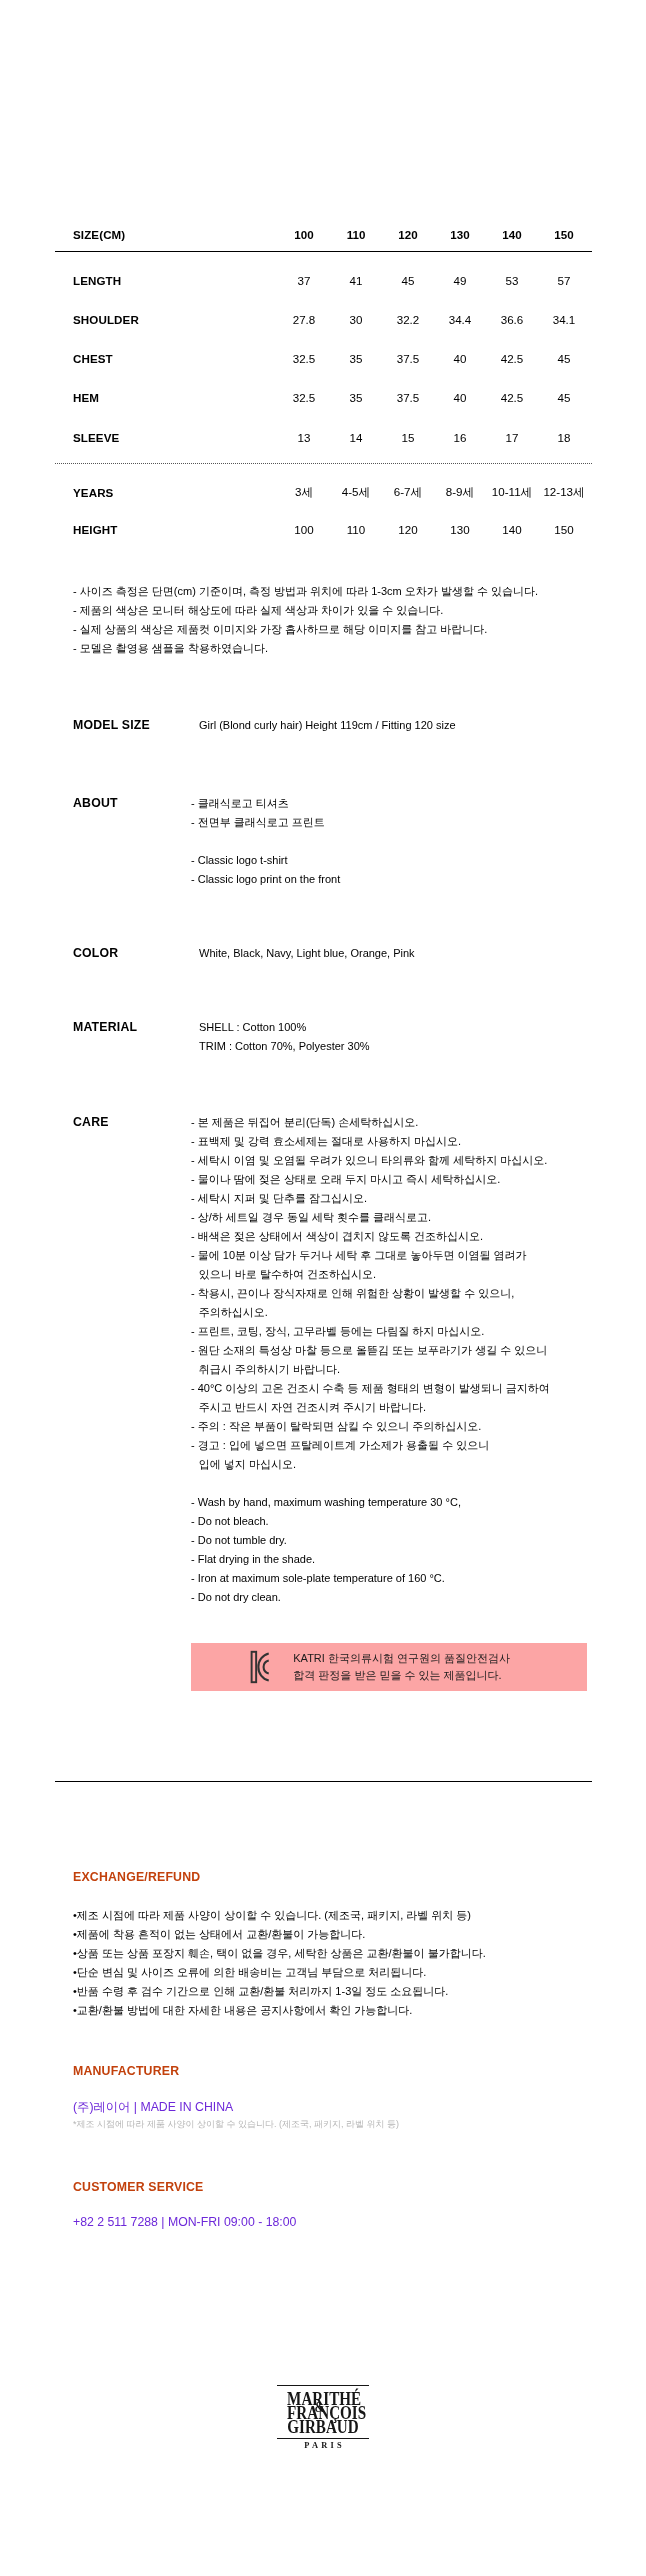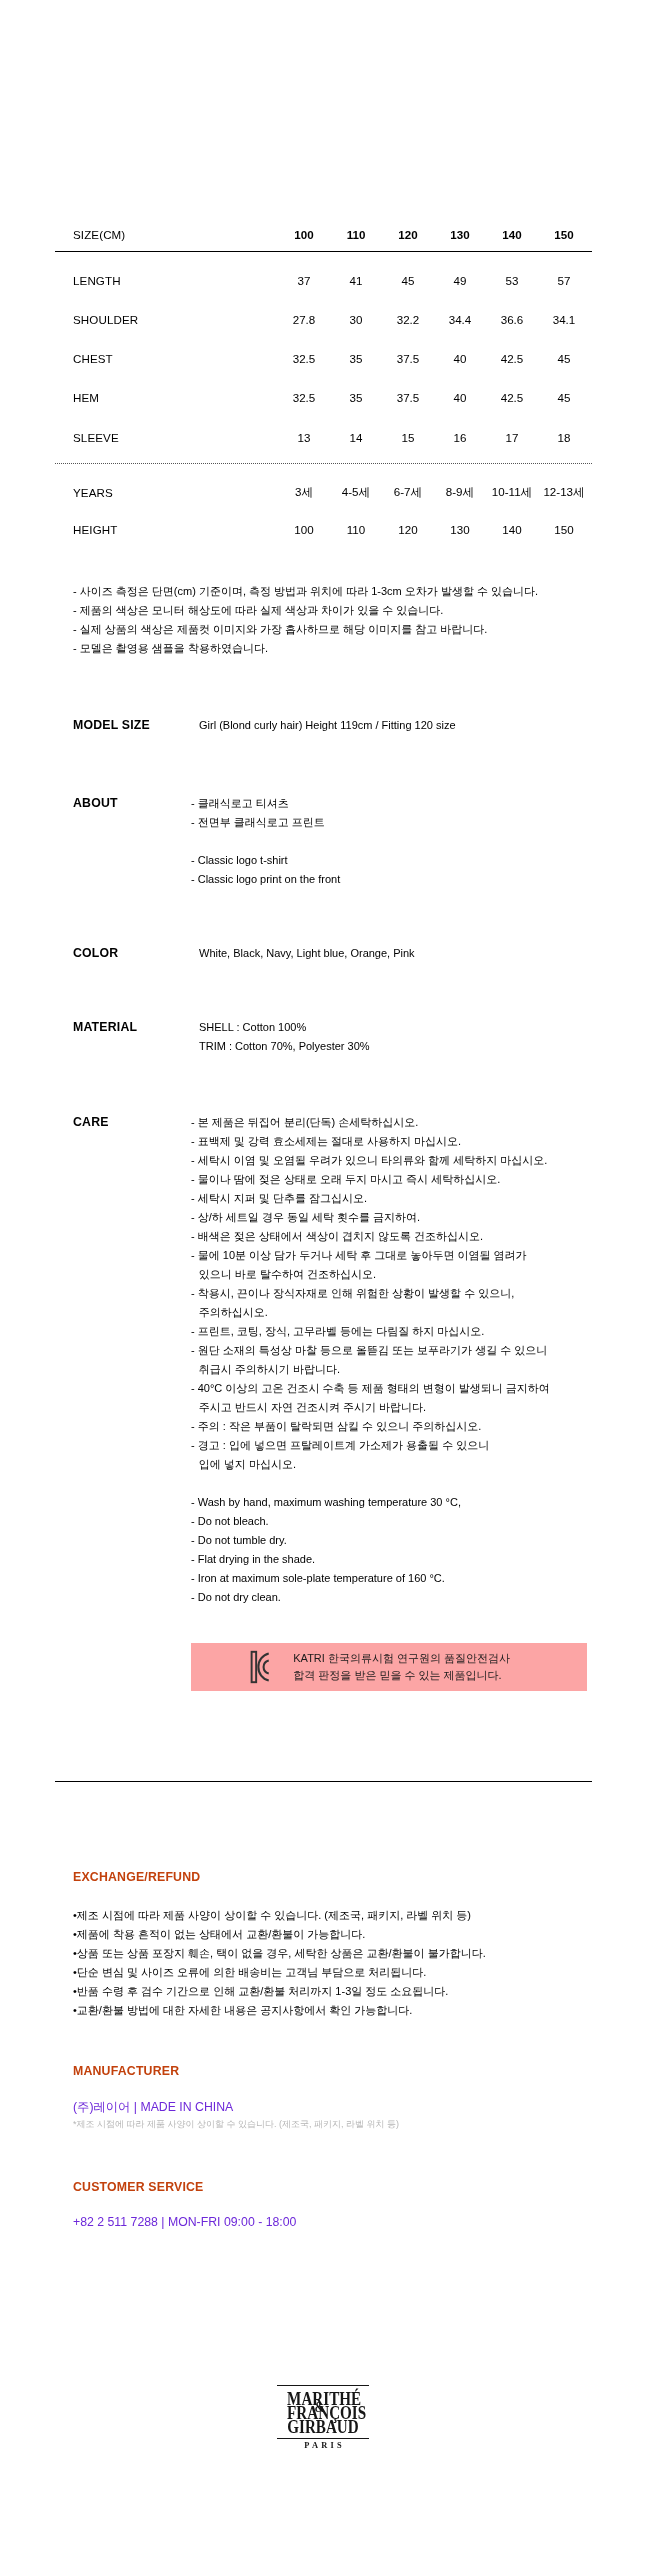--- a/index.html
+++ b/index.html
@@ -14,21 +14,21 @@
   .title {
     left:0; top:127px; width:646px; text-align:center;
     font-size:18px; font-weight:700; letter-spacing:0.3px; line-height:20.7px; color:#000;
   }
 
   
   .trow {
     position:absolute; left:55px; width:537px; height:15.5px;
     display:flex; align-items:center; font-size:11.6px;
   }
-  .tlabel { width:223px; padding-left:18px; font-weight:400; letter-spacing:0.1px; color:#000; }
+  .tlabel { width:223px; padding-left:18px; font-weight:700; letter-spacing:0.1px; color:#000; }
   .tcell  { width:52px; text-align:center; font-weight:500; color:#000; white-space:nowrap; }
   .rule-solid  { left:55px; width:537px; height:1.3px; background:#000; }
   .rule-dotted { left:55px; width:537px; height:0; border-top:0.6px dotted #555; }
   .rule-section{ left:55px; width:537px; height:1.3px; background:#000; }
 
   
   .lines { line-height:19px; font-size:11px; color:#000; white-space:nowrap; }
   .sec-label { font-size:12.3px; font-weight:700; letter-spacing:0.2px; line-height:19px; color:#000; white-space:nowrap; }
   .sec-value { font-size:11px; line-height:19px; color:#000; white-space:nowrap; }
   .cont { padding-left:7.8px; }
@@ -180,21 +180,21 @@
     <div>TRIM : Cotton 70%, Polyester 30%</div>
   </div>
 
   <div class="abs sec-label" style="left:73px; top:1113px">CARE</div>
   <div class="abs lines" style="left:191px; top:1113px">
     <div>- 본 제품은 뒤집어 분리(단독) 손세탁하십시오.</div>
     <div>- 표백제 및 강력 효소세제는 절대로 사용하지 마십시오.</div>
     <div>- 세탁시 이염 및 오염될 우려가 있으니 타의류와 함께 세탁하지 마십시오.</div>
     <div>- 물이나 땀에 젖은 상태로 오래 두지 마시고 즉시 세탁하십시오.</div>
     <div>- 세탁시 지퍼 및 단추를 잠그십시오.</div>
-    <div>- 상/하 세트일 경우 동일 세탁 횟수를 금지하여.</div>
+    <div>- 상/하 세트일 경우 동일 세탁 횟수를 클래식로고.</div>
     <div>- 배색은 젖은 상태에서 색상이 겹치지 않도록 건조하십시오.</div>
     <div>- 물에 10분 이상 담가 두거나 세탁 후 그대로 놓아두면 이염될 염려가</div>
     <div class="cont">있으니 바로 탈수하여 건조하십시오.</div>
     <div>- 착용시, 끈이나 장식자재로 인해 위험한 상황이 발생할 수 있으니,</div>
     <div class="cont">주의하십시오.</div>
     <div>- 프린트, 코팅, 장식, 고무라벨 등에는 다림질 하지 마십시오.</div>
     <div>- 원단 소재의 특성상 마찰 등으로 올뜯김 또는 보푸라기가 생길 수 있으니</div>
     <div class="cont">취급시 주의하시기 바랍니다.</div>
     <div>- 40°C 이상의 고온 건조시 수축 등 제품 형태의 변형이 발생되니 금지하여</div>
     <div class="cont">주시고 반드시 자연 건조시켜 주시기 바랍니다.</div>

